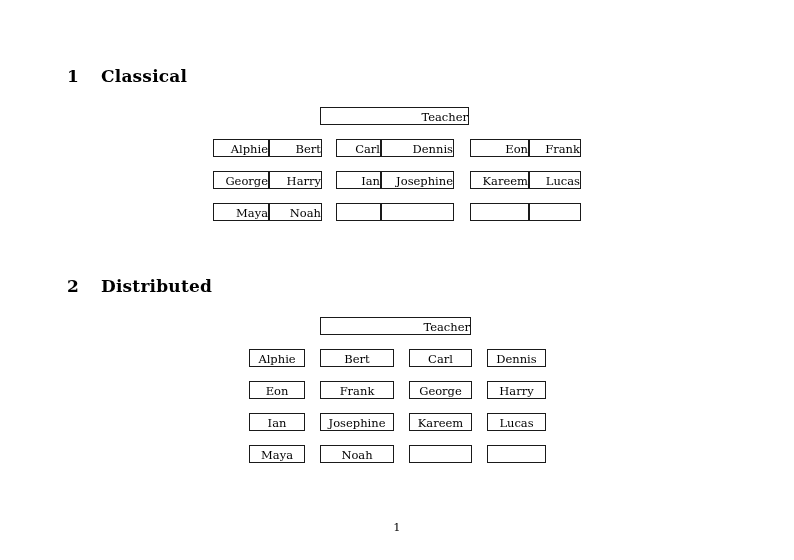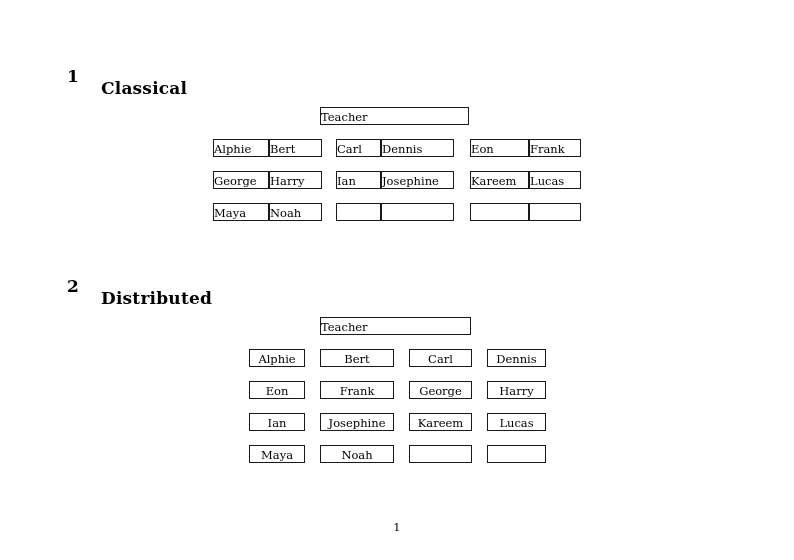--- a/index.html
+++ b/index.html
@@ -27,36 +27,36 @@
     white-space: nowrap;
   }
   .heading .num {
     position: absolute;
     left: 0;
     top: 0;
   }
   .heading .title {
     position: absolute;
     left: 34px;
-    top: 12px;
+    top: 0;
   }
   .diagram {
     position: absolute;
   }
   .tbl {
     position: absolute;
     display: flex;
     border-collapse: collapse;
   }
   .cell {
     border: 1px solid #1a1a1a;
     height: 18px;
     line-height: 18px;
     box-sizing: border-box;
-    text-align: left;
+    text-align: right;
     font-size: 11.5px;
     white-space: nowrap;
     overflow: hidden;
     background: #ffffff;
   }
   .cell + .cell {
     border-left: none;
   }
   .cell.sep {
     border-left: 1px solid #1a1a1a;

